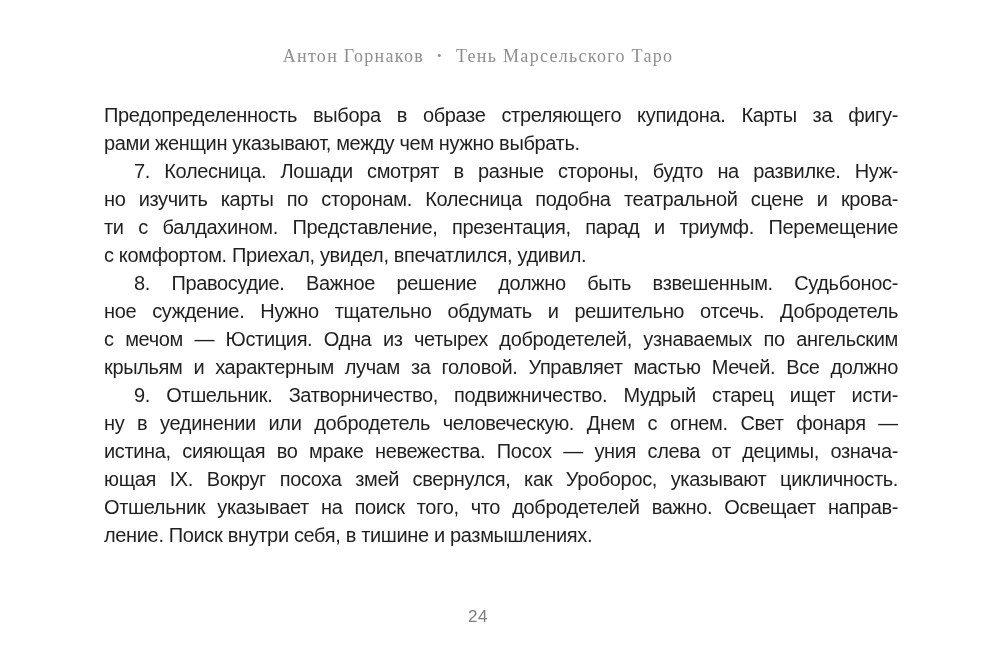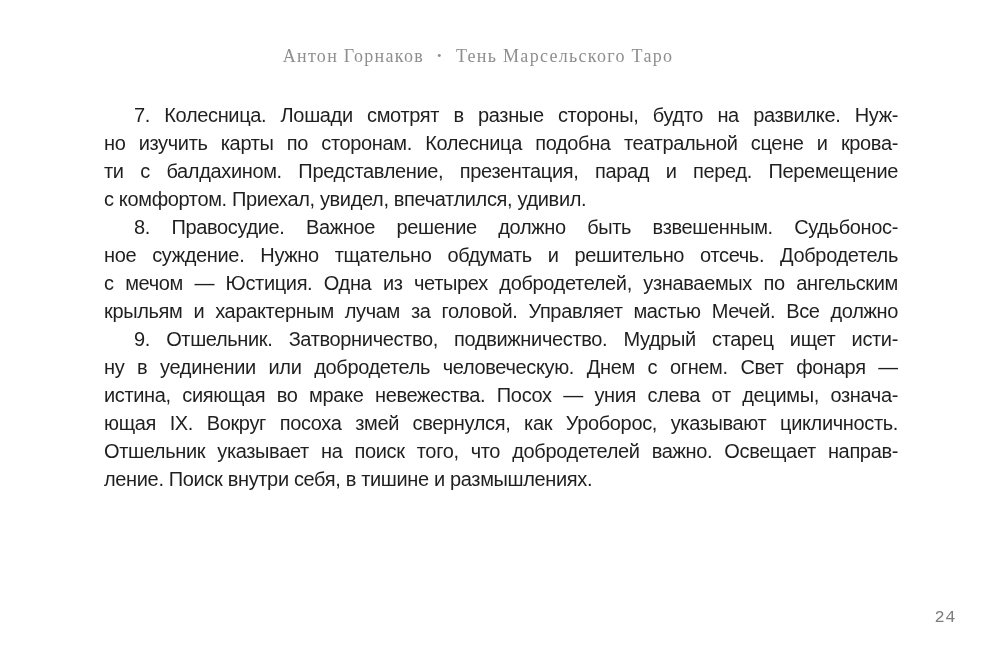--- a/index.html
+++ b/index.html
@@ -51,41 +51,45 @@
     white-space: normal;
   }
   .line.last { text-align-last: left; }
   .line.indent { text-indent: 30px; }
   .line b { font-weight: 400; }
   .page-footer {
     position: absolute;
     bottom: 40px;
     left: 0;
     right: 0;
-    text-align: right;
-    font-family: Liberation Mono, monospace;
+    text-align: center;
+    font-family: Liberation Sans, sans-serif;
     font-size: 17px;
     letter-spacing: 0.5px;
     color: #7d7d7d;
   }
 </style>
 </head>
 <body>
 
 <div class="page">
 
   <div class="running-header">
     <span>Антон Горнаков</span><span class="sep">•</span><span>Тень Марсельского Таро</span>
   </div>
 
   <div class="page-body">
       <div class="para">
+        <div class="line">Предопределенность выбора в образе стреляющего купидона. Карты за фигу-</div>
+        <div class="line last">рами женщин указывают, между чем нужно выбрать.</div>
+      </div>
+      <div class="para">
         <div class="line indent"><b>7. Колесница.</b><span> Лошади смотрят в разные стороны, будто на развилке. Нуж-</span></div>
         <div class="line">но изучить карты по сторонам. Колесница подобна театральной сцене и крова-</div>
-        <div class="line">ти с балдахином. Представление, презентация, парад и перед. Перемещение</div>
+        <div class="line">ти с балдахином. Представление, презентация, парад и триумф. Перемещение</div>
         <div class="line last">с комфортом. Приехал, увидел, впечатлился, удивил.</div>
       </div>
       <div class="para">
         <div class="line indent"><b>8. Правосудие.</b><span> Важное решение должно быть взвешенным. Судьбонос-</span></div>
         <div class="line">ное суждение. Нужно тщательно обдумать и решительно отсечь. Добродетель</div>
         <div class="line">с мечом — Юстиция. Одна из четырех добродетелей, узнаваемых по ангельским</div>
         <div class="line">крыльям и характерным лучам за головой. Управляет мастью Мечей. Все должно</div>
       </div>
       <div class="para">
         <div class="line indent"><b>9. Отшельник.</b><span> Затворничество, подвижничество. Мудрый старец ищет исти-</span></div>

